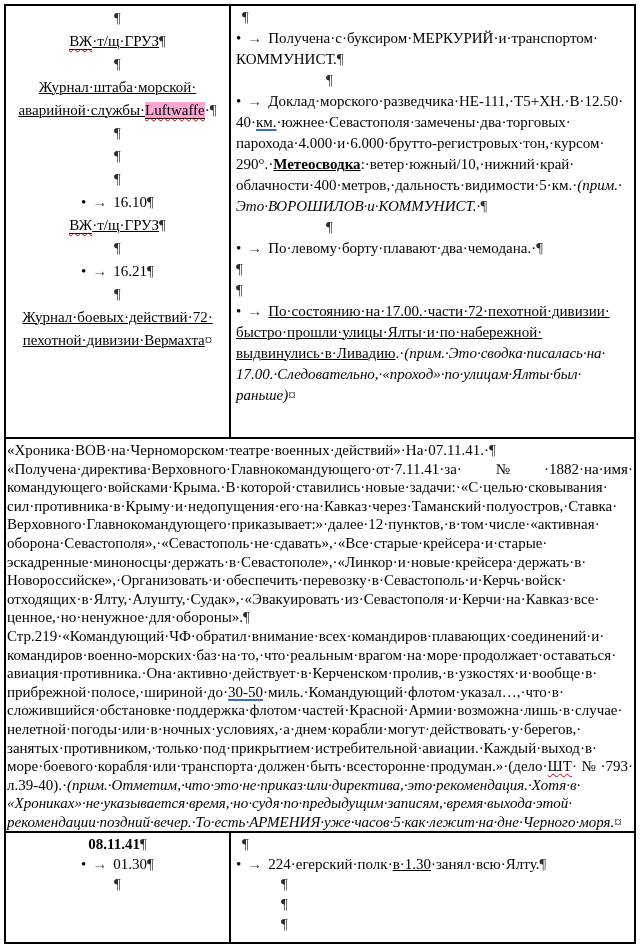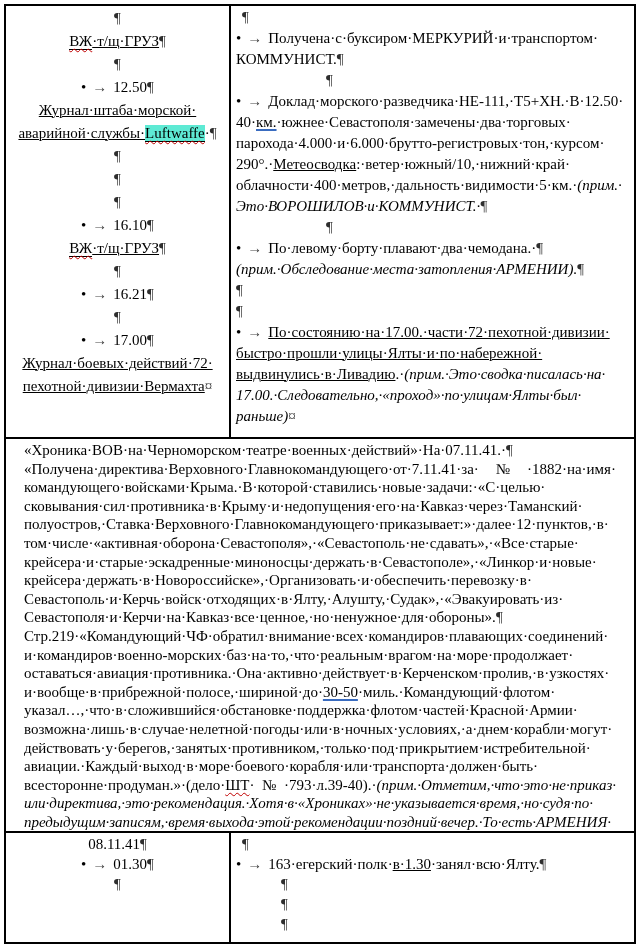--- a/index.html
+++ b/index.html
@@ -8,82 +8,79 @@
   .page{padding:4px 4px 6px 4px;box-sizing:border-box;}
   .doc-table{width:632px;height:940px;box-sizing:border-box;
              display:grid;grid-template-columns:225px 1fr;grid-template-rows:433px 394px 1fr;
              border:2px solid #000;background:#fff;}
   .cell{box-sizing:border-box;padding:1px 5px;overflow:hidden;font-size:15px;}
   .colsep{border-right:2px solid #000;}
   .rowsep{border-bottom:2px solid #000;}
   .merged{grid-column:1/3;}
   .cell-l1{line-height:23px;text-align:center;}
   .cell-r1{line-height:21px;}
-  .cell-m{line-height:18.6px;word-spacing:2.5px;padding:2px 18px;text-align:justify;}
+  .cell-m{line-height:18.6px;word-spacing:2.5px;padding:2px 1px;text-align:justify;}
   .cell-l3{line-height:20px;text-align:center;}
   .cell-r3{line-height:20px;}
   .para{margin:0;}
   .para.center{text-align:center;}
   .para.justify{text-align:justify;}
   
   .u{text-decoration:underline;text-decoration-thickness:1px;margin-top:18px;}
-  .b{font-weight:normal;}
+  .b{font-weight:bold;}
   .i{font-style:italic;}
   .mark{color:#2e2e2e;}
   .tab{padding:0 6px;color:#444;}
   .spell{text-decoration:underline wavy #c00000;text-decoration-thickness:1px;text-underline-offset:2px;}
   .u.spell{border-bottom:1px solid #000;}
   .gram{text-decoration:underline solid #3a6cc0;text-decoration-thickness:1.5px;text-underline-offset:2px;}
-  .hl{background:#5eead4;}
+  .hl{background:#f9a8d4;}
 </style>
 </head>
 <body>
 
 <div class="page">
   <div class="doc-table">
     <div class="cell colsep rowsep cell-l1">
         <div class="para center"><span class="mark">¶</span></div>
         <div class="para center"><span class="u spell">ВЖ</span><span class="u">·​т/щ·​ГРУЗ</span><span class="mark">¶</span></div>
         <div class="para center"><span class="mark">¶</span></div>
-        <div class="para center"><span>•</span><span class="mark tab">→</span><span>12.50</span><span class="mark">¶</span></div>
         <div class="para center"><span class="u">Журнал·​штаба·​морской·​аварийной·​службы·​</span><span class="u spell hl">Luftwaffe</span><span>·​</span><span class="mark">¶</span></div>
         <div class="para center"><span class="mark">¶</span></div>
         <div class="para center"><span class="mark">¶</span></div>
         <div class="para center"><span class="mark">¶</span></div>
         <div class="para center"><span>•</span><span class="mark tab">→</span><span>16.10</span><span class="mark">¶</span></div>
         <div class="para center"><span class="u spell">ВЖ</span><span class="u">·​т/щ·​ГРУЗ</span><span class="mark">¶</span></div>
         <div class="para center"><span class="mark">¶</span></div>
         <div class="para center"><span>•</span><span class="mark tab">→</span><span>16.21</span><span class="mark">¶</span></div>
         <div class="para center"><span class="mark">¶</span></div>
-        <div class="para center"><span>•</span><span class="mark tab">→</span><span>17.00</span><span class="mark">¶</span></div>
         <div class="para center"><span class="u">Журнал·​боевых·​действий·​72·​пехотной·​дивизии·​Вермахта</span><span class="mark">¤</span></div>
       </div>
     <div class="cell rowsep cell-r1">
         <div class="para" style="text-indent: 6px;"><span class="mark">¶</span></div>
         <div class="para justify"><span>•</span><span class="mark tab">→</span><span>Получена·​с·​буксиром·​МЕРКУРИЙ·​и·​транспортом·​КОММУНИСТ.</span><span class="mark">¶</span></div>
         <div class="para" style="text-indent: 90px;"><span class="mark">¶</span></div>
         <div class="para justify"><span>•</span><span class="mark tab">→</span><span>Доклад·​морского·​разведчика·​НЕ-111,·​Т5+ХН.·​В·​12.50·​40·​</span><span class="gram">км.</span><span>·​южнее·​Севастополя·​замечены·​два·​торговых·​парохода·​4.000·​и·​6.000·​брутто-регистровых·​тон,·​курсом·​290°.·​</span><span class="b u">Метеосводка</span><span>:·​ветер·​южный/10,·​нижний·​край·​облачности·​400·​метров,·​дальность·​видимости·​5·​км.·​</span><span class="i">(прим.·​Это·​ВОРОШИЛОВ·​и·​КОММУНИСТ.·​</span><span class="mark">¶</span></div>
         <div class="para" style="text-indent: 90px;"><span class="mark">¶</span></div>
         <div class="para"><span>•</span><span class="mark tab">→</span><span>По·​левому·​борту·​плавают·​два·​чемодана.·​</span><span class="mark">¶</span></div>
-        <div class="para"><span class="i">(прим.·​Обследование·​места·​затопления·​АРМЕНИИ).</span><span class="mark">¶</span></div>
         <div class="para" style="text-indent: 0px;"><span class="mark">¶</span></div>
         <div class="para" style="text-indent: 0px;"><span class="mark">¶</span></div>
         <div class="para justify"><span>•</span><span class="mark tab">→</span><span class="u">По·​состоянию·​на·​17.00.·​части·​72·​пехотной·​дивизии·​быстро·​прошли·​улицы·​Ялты·​и·​по·​набережной·​выдвинулись·​в·​Ливадию</span><span>.·​</span><span class="i">(прим.·​Это·​сводка·​писалась·​на·​17.00.·​Следовательно,·​«проход»·​по·​улицам·​Ялты·​был·​раньше)</span><span class="mark">¤</span></div>
       </div>
     <div class="cell rowsep merged cell-m">
         <div class="para"><span>«Хроника·​ВОВ·​на·​Черноморском·​театре·​военных·​действий»·​На·​07.11.41.·​</span><span class="mark">¶</span></div>
         <div class="para justify"><span>«Получена·​директива·​Верховного·​Главнокомандующего·​от·​7.11.41·​за·​№·​1882·​на·​имя·​командующего·​войсками·​Крыма.·​В·​которой·​ставились·​новые·​задачи:·​«С·​целью·​сковывания·​сил·​противника·​в·​Крыму·​и·​недопущения·​его·​на·​Кавказ·​через·​Таманский·​полуостров,·​Ставка·​Верховного·​Главнокомандующего·​приказывает:»·​далее·​12·​пунктов,·​в·​том·​числе·​«активная·​оборона·​Севастополя»,·​«Севастополь·​не·​сдавать»,·​«Все·​старые·​крейсера·​и·​старые·​эскадренные·​миноносцы·​держать·​в·​Севастополе»,·​«Линкор·​и·​новые·​крейсера·​держать·​в·​Новороссийске»,·​Организовать·​и·​обеспечить·​перевозку·​в·​Севастополь·​и·​Керчь·​войск·​отходящих·​в·​Ялту,·​Алушту,·​Судак»,·​«Эвакуировать·​из·​Севастополя·​и·​Керчи·​на·​Кавказ·​все·​ценное,·​но·​ненужное·​для·​обороны».</span><span class="mark">¶</span></div>
         <div class="para justify"><span>Стр.219·​«Командующий·​ЧФ·​обратил·​внимание·​всех·​командиров·​плавающих·​соединений·​и·​командиров·​военно-морских·​баз·​на·​то,·​что·​реальным·​врагом·​на·​море·​продолжает·​оставаться·​авиация·​противника.·​Она·​активно·​действует·​в·​Керченском·​пролив,·​в·​узкостях·​и·​вообще·​в·​прибрежной·​полосе,·​шириной·​до·​</span><span class="gram">30-50</span><span>·​миль.·​Командующий·​флотом·​указал…,·​что·​в·​сложившийся·​обстановке·​поддержка·​флотом·​частей·​Красной·​Армии·​возможна·​лишь·​в·​случае·​нелетной·​погоды·​или·​в·​ночных·​условиях,·​а·​днем·​корабли·​могут·​действовать·​у·​берегов,·​занятых·​противником,·​только·​под·​прикрытием·​истребительной·​авиации.·​Каждый·​выход·​в·​море·​боевого·​корабля·​или·​транспорта·​должен·​быть·​всесторонне·​продуман.»·​(дело·​</span><span class="spell">ШТ</span><span>·​№·​793·​л.39-40).·​</span><span class="i">(прим.·​Отметим,·​что·​это·​не·​приказ·​или·​директива,·​это·​рекомендация.·​Хотя·​в·​«Хрониках»·​не·​указывается·​время,·​но·​судя·​по·​предыдущим·​записям,·​время·​выхода·​этой·​рекомендации·​поздний·​вечер.·​То·​есть·​АРМЕНИЯ·​уже·​часов·​5·​как·​лежит·​на·​дне·​Черного·​моря.</span><span class="mark">¤</span></div>
       </div>
     <div class="cell colsep cell-l3">
         <div class="para center"><span class="b">08.11.41</span><span class="mark">¶</span></div>
         <div class="para center"><span>•</span><span class="mark tab">→</span><span>01.30</span><span class="mark">¶</span></div>
         <div class="para center"><span class="mark">¶</span></div>
       </div>
     <div class="cell cell-r3">
         <div class="para" style="text-indent: 6px;"><span class="mark">¶</span></div>
-        <div class="para"><span>•</span><span class="mark tab">→</span><span>163·​егерский·​полк·​</span><span class="u">в·​1.30</span><span>·​занял·​всю·​Ялту.</span><span class="mark">¶</span></div>
+        <div class="para"><span>•</span><span class="mark tab">→</span><span>224·​егерский·​полк·​</span><span class="u">в·​1.30</span><span>·​занял·​всю·​Ялту.</span><span class="mark">¶</span></div>
         <div class="para" style="text-indent: 45px;"><span class="mark">¶</span></div>
         <div class="para" style="text-indent: 45px;"><span class="mark">¶</span></div>
         <div class="para" style="text-indent: 45px;"><span class="mark">¶</span></div>
       </div>
   </div>
 </div>
 
 </body></html>

